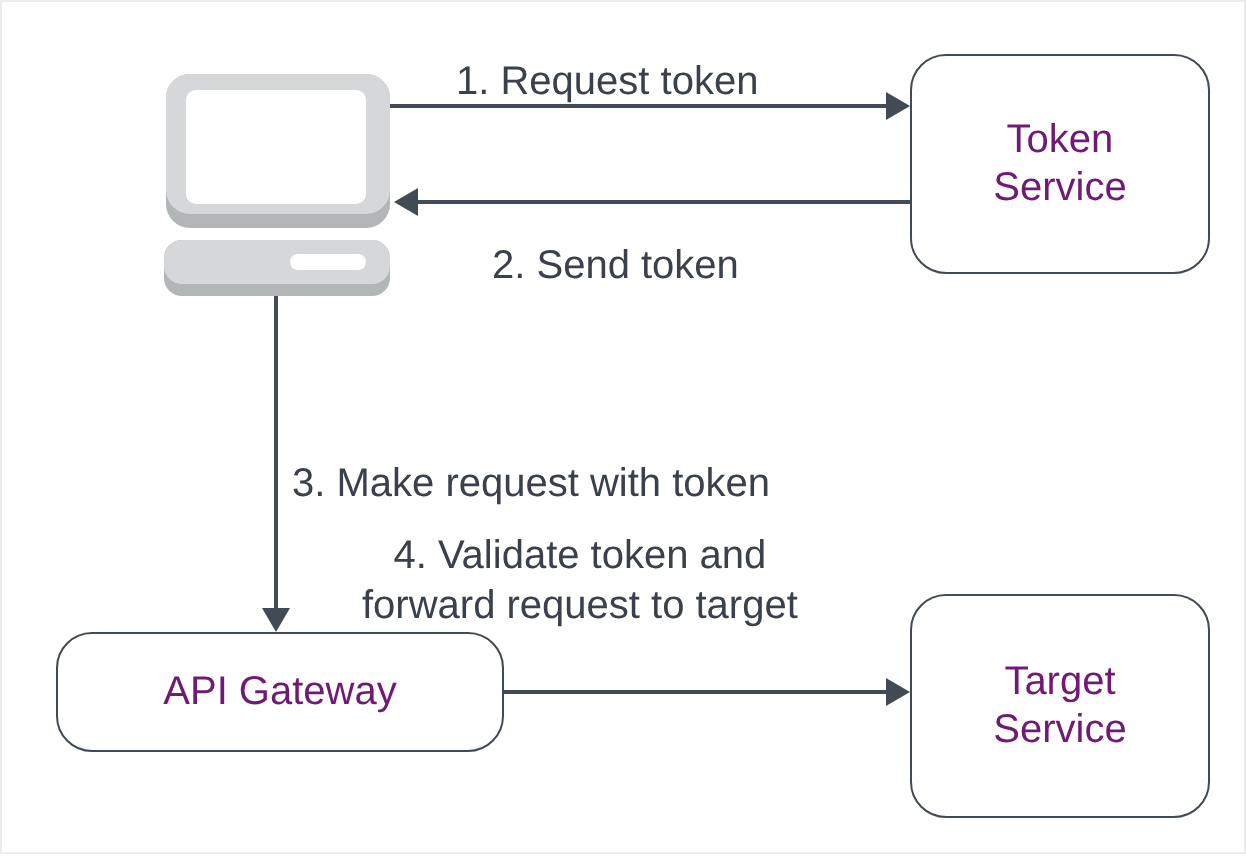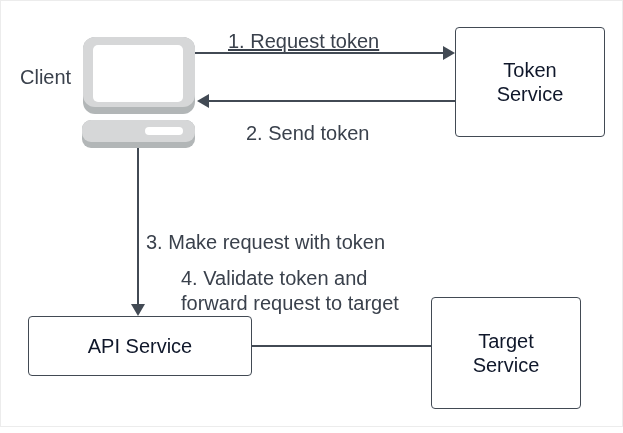--- a/index.html
+++ b/index.html
@@ -26,34 +26,34 @@
   .screen        { left: 93px;  top: 45px;  width: 90px;  height: 57px; border-radius: 5px;  background: #ffffff; }
   .kb-back       { left: 82px;  top: 120px; width: 113px; height: 28px; border-radius: 9px;  background: #b2b6b7; }
   .kb-front      { left: 82px;  top: 120px; width: 113px; height: 22px; border-radius: 9px;  background: #d6d7d8; }
   .kb-bar        { left: 145px; top: 127px; width: 38px;  height: 8px;  border-radius: 4px;  background: #ffffff; }
 
   
   .node {
     position: absolute;
     background: #ffffff;
     border: 1.5px solid #424a54;
-    border-radius: 4px;
+    border-radius: 18px;
     display: flex;
     align-items: center;
     justify-content: center;
     text-align: center;
-    color: #0f172a;
+    color: #701a75;
     font-size: 20px;
     line-height: 24px;
     white-space: pre-line;
     box-sizing: border-box;
   }
   .node-token   { left: 455px; top: 27px;  width: 150px; height: 110px; }
   .node-gateway { left: 28px;  top: 316px; width: 224px; height: 60px;  }
-  .node-target  { left: 431px; top: 297px; width: 150px; height: 112px; }
+  .node-target  { left: 455px; top: 297px; width: 150px; height: 112px; }
 
   .client-label {
     position: absolute;
     left: 20px; top: 66px;
     color: #3a414c;
     font-size: 20px;
   }
 
   
   .edge-line { position: absolute; background: #424a54; }
@@ -68,58 +68,57 @@
   .e3-head { left: 131px; top: 304px; border-left: 7px solid transparent; border-right: 7px solid transparent; border-top: 12px solid #424a54; }
   .e4-head { left: 443px; top: 339px; border-top: 7px solid transparent; border-bottom: 7px solid transparent; border-left: 12px solid #424a54; }
 
   .edge-label {
     position: absolute;
     color: #3a414c;
     font-size: 20px;
     line-height: 25px;
     white-space: pre-line;
   }
-  .label-1 { left: 228px; top: 29px; text-decoration: underline;  }
+  .label-1 { left: 228px; top: 29px;  }
   .label-2 { left: 246px; top: 105px; margin-top: 16px; }
   .label-3 { left: 146px; top: 208px; margin-top: 22px; }
-  .label-4 { left: 181px; top: 266px; }
+  .label-4 { left: 181px; top: 266px; text-align: center; }
 </style>
 </head>
 <body>
 
 <div class="canvas">
 
   <div class="page-frame"></div>
 
   <div>
     <div class="part monitor-back"></div>
     <div class="part monitor-front"></div>
     <div class="part screen"></div>
     <div class="part kb-back"></div>
     <div class="part kb-front"></div>
     <div class="part kb-bar"></div>
   </div>
-  <div class="client-label">Client</div>
 
   <div class="edge-line e1-line"></div>
   <div class="arrowhead e1-head"></div>
   <div class="edge-label label-1">1. Request token</div>
 
   <div class="edge-line e2-line"></div>
   <div class="arrowhead e2-head"></div>
   <div class="edge-label label-2">2. Send token</div>
 
   <div class="edge-line e3-line"></div>
   <div class="arrowhead e3-head"></div>
   <div class="edge-label label-3">3. Make request with token</div>
 
   <div class="edge-line e4-line"></div>
   <div class="arrowhead e4-head"></div>
   <div class="edge-label label-4">4. Validate token and
 forward request to target</div>
 
   <div class="node node-token">Token
 Service</div>
-  <div class="node node-gateway">API Service</div>
+  <div class="node node-gateway">API Gateway</div>
   <div class="node node-target">Target
 Service</div>
 
 </div>
 
 </body></html>

